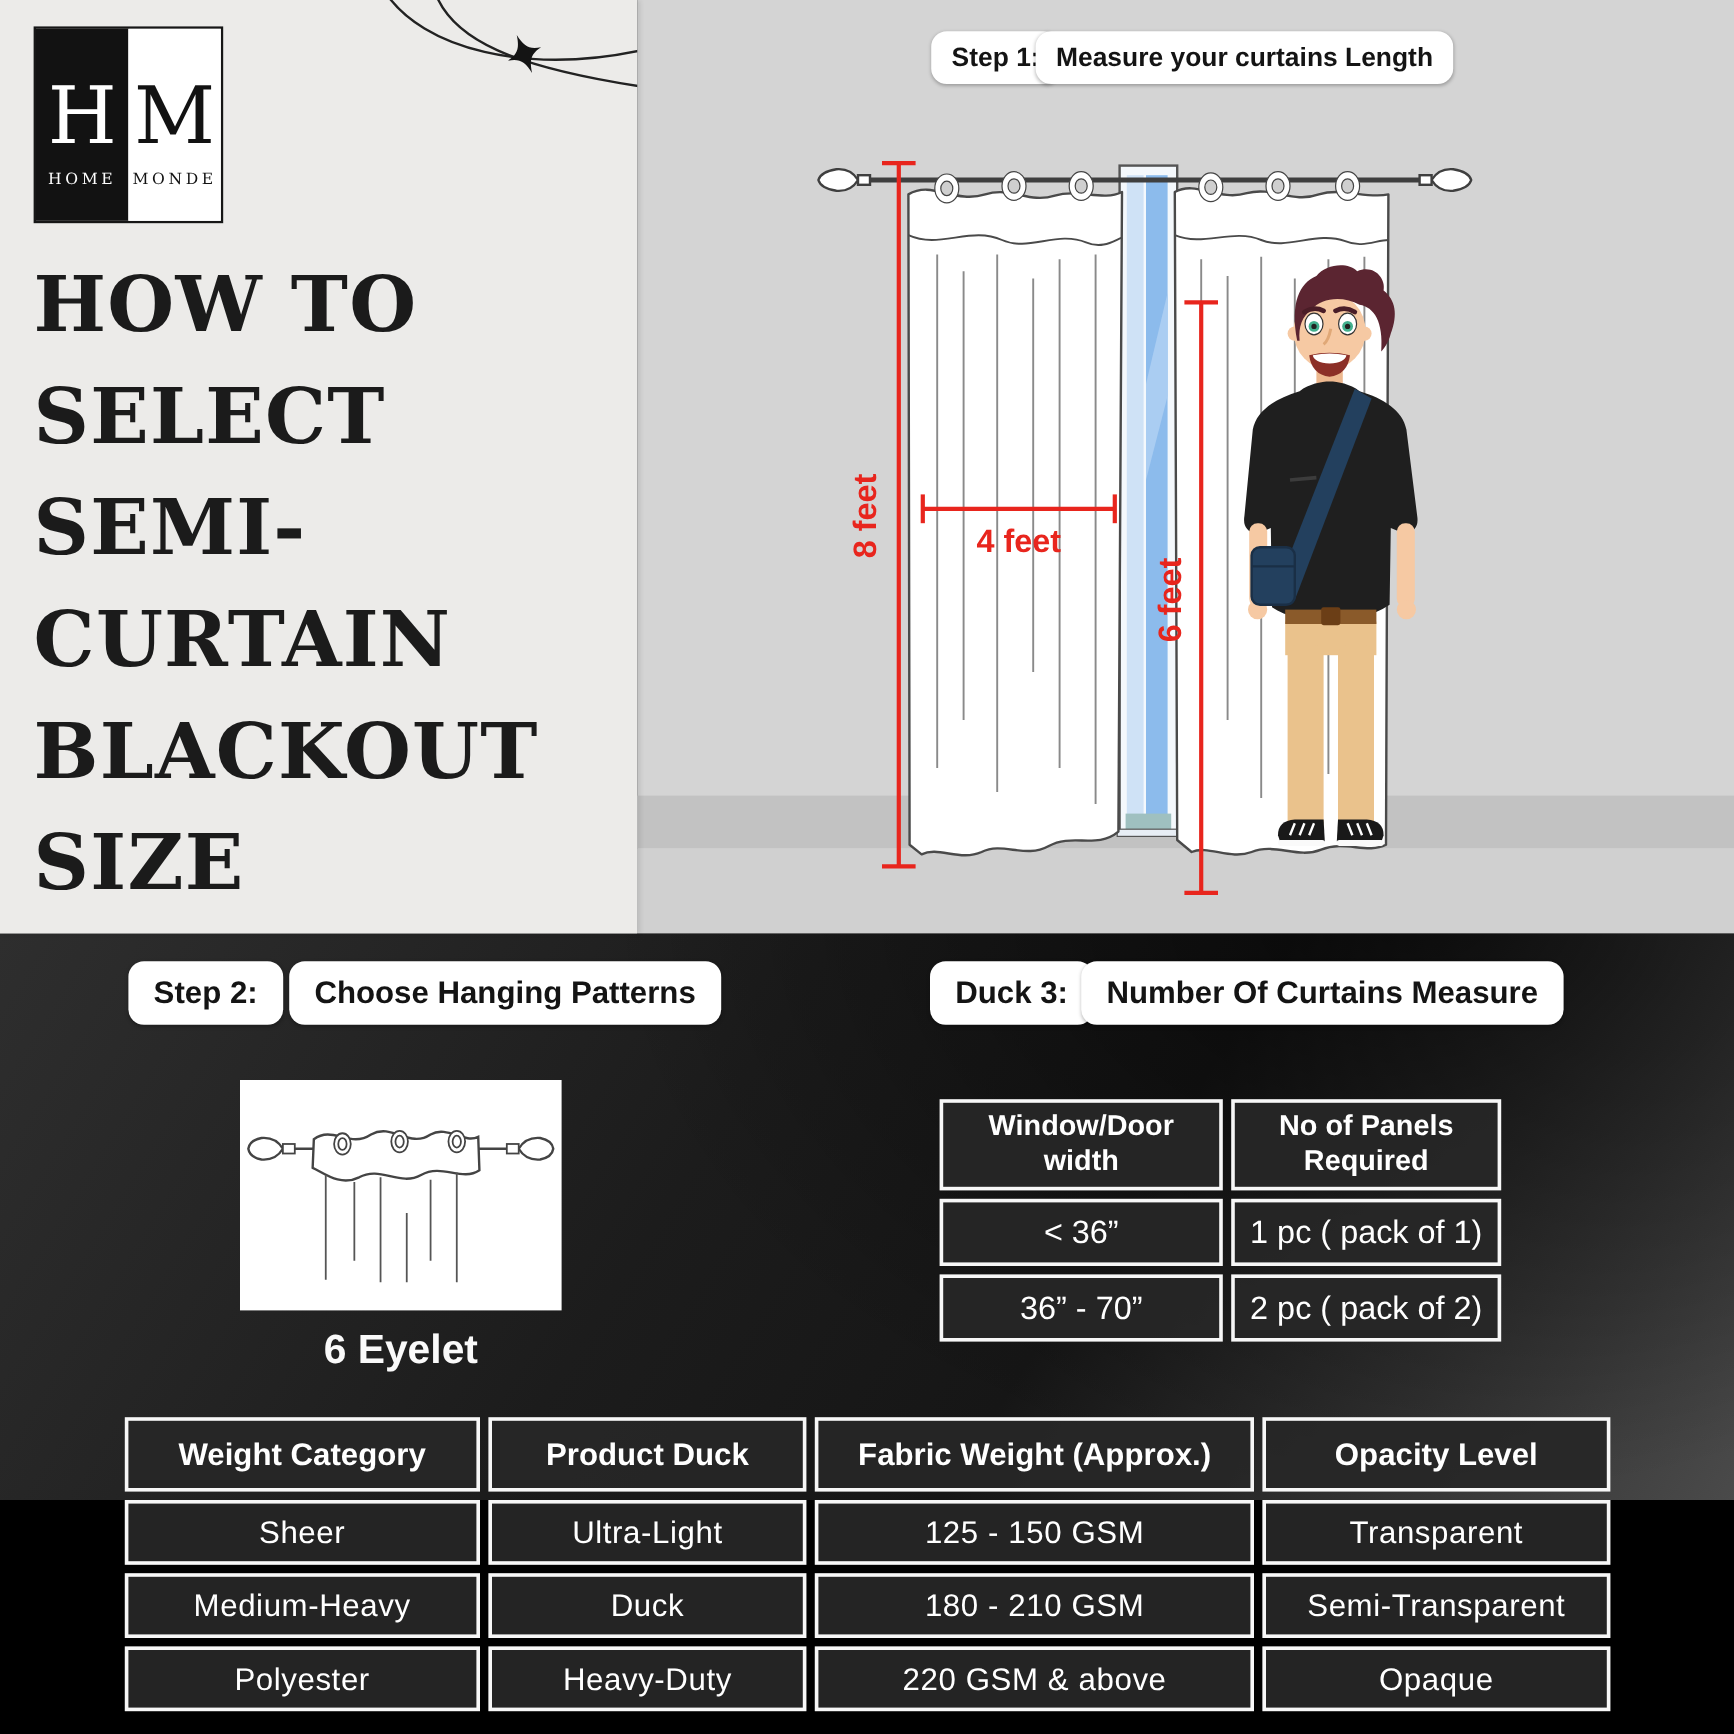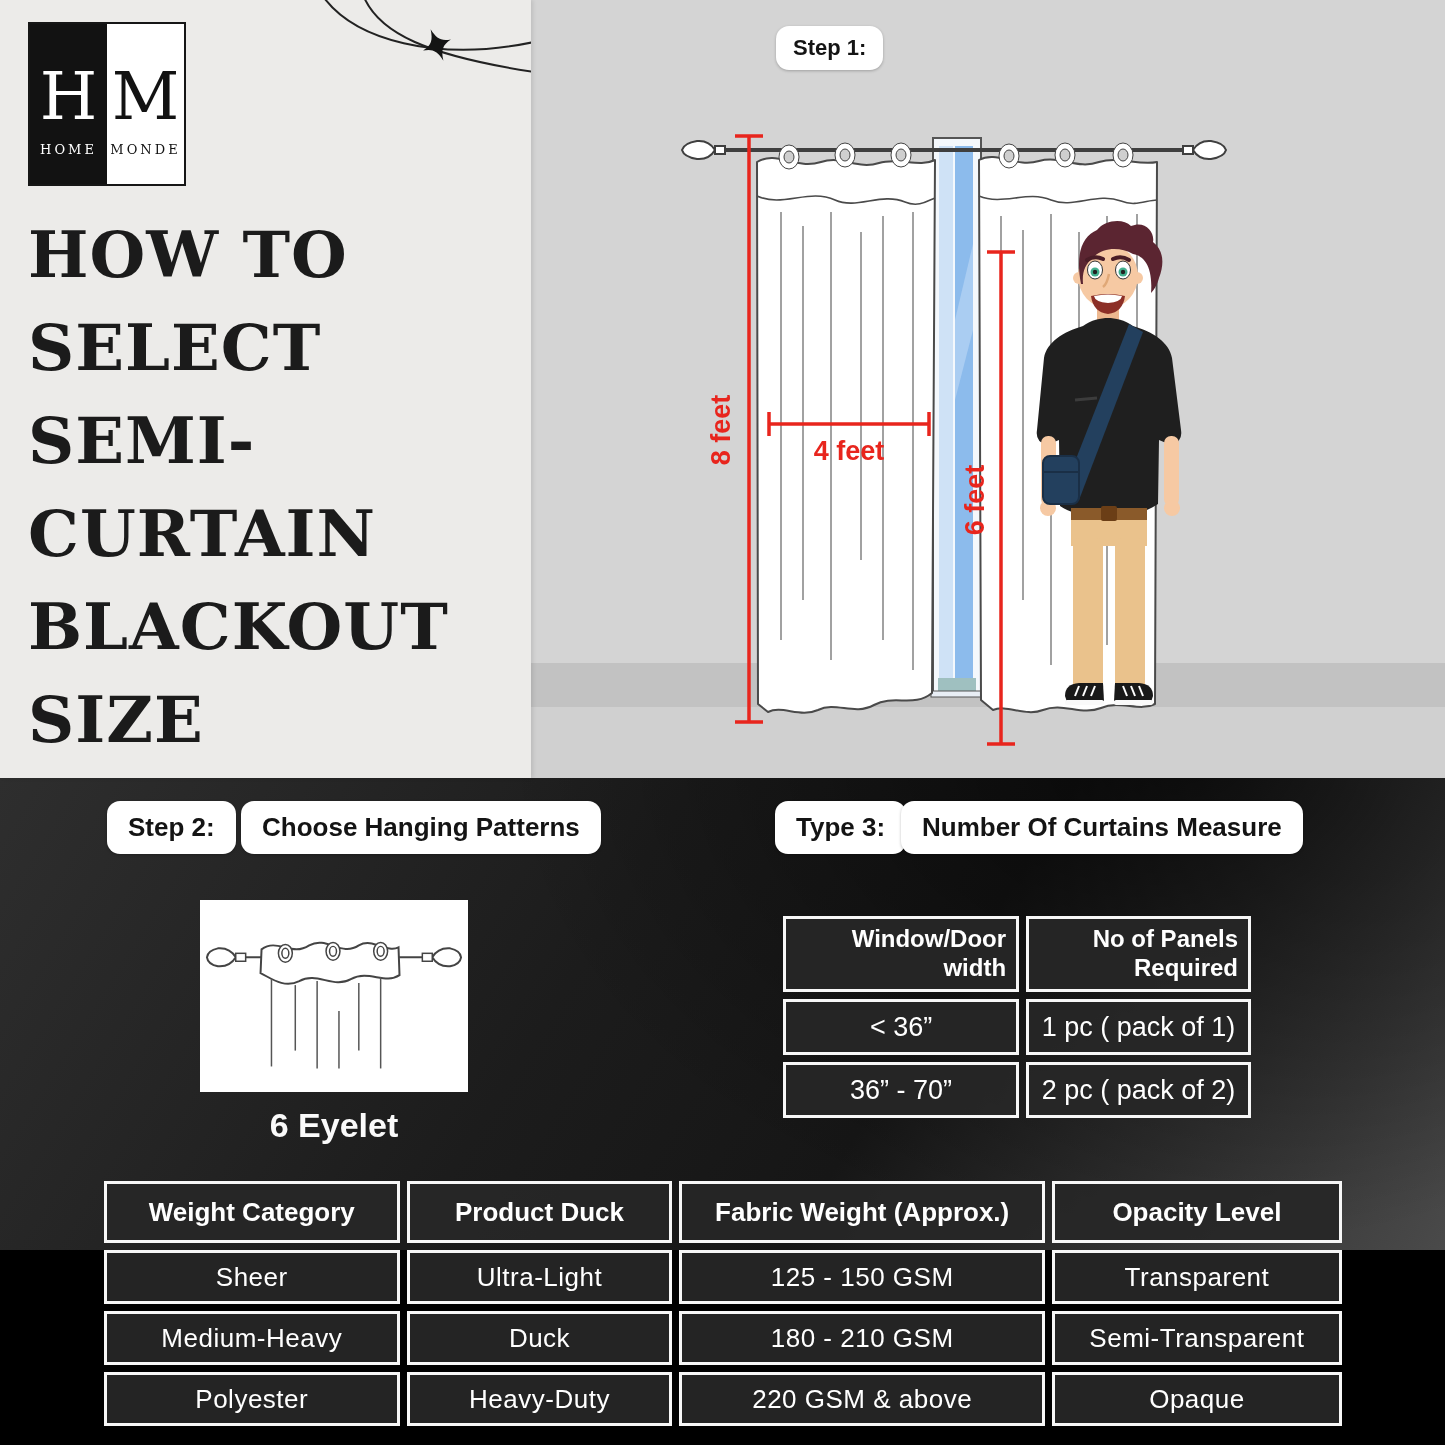--- a/index.html
+++ b/index.html
@@ -38,21 +38,21 @@
   }
 
   .eyelet-card { position:absolute; left:200px; top:122px; width:268px; height:192px; background:#ffffff; }
   .eyelet-caption { position:absolute; left:200px; top:328px; width:268px; text-align:center; color:#fafafa; font-size:34px; font-weight:bold; }
 
   .grid-table { position:absolute; display:grid; gap:7px; }
   .cell { border:3px solid #f7f7f7; background:rgba(39,39,39,0.93); color:#fff; display:flex; align-items:center; justify-content:center; text-align:center; padding:2px 10px; }
   .cell.hdr { font-weight:bold; }
 
   #panels-table { left:783px; top:138px; width:468px; grid-template-columns:1.05fr 1fr; grid-template-rows:76px 56px 56px; }
-  #panels-table .hdr { font-size:24px; line-height:1.2;text-align:right; }
+  #panels-table .hdr { font-size:24px; line-height:1.2; }
   #panels-table .dat { font-size:27px; }
 
   #fabric-table { left:104px; top:403px; width:1238px; grid-template-columns:1.1fr 0.99fr 1.36fr 1.08fr; grid-template-rows:62px 54px 54px 54px; }
   #fabric-table .hdr { font-size:26px; }
   #fabric-table .dat { font-size:26px; letter-spacing:0.5px; }
 </style>
 </head>
 <body>
 
 <div class="top">
@@ -83,20 +83,21 @@
       <div class="title-line">SELECT</div>
       <div class="title-line">SEMI-</div>
       <div class="title-line">CURTAIN</div>
       <div class="title-line">BLACKOUT</div>
       <div class="title-line">SIZE</div>
     </div>
   </div>
 
   <div class="right-panel">
     <div class="pill pill-s1" style="left:245px;">Step 1:</div>
+    <div class="pill pill-s1" style="left:332px;">Measure your curtains Length</div>
 
     <svg width="914" height="778" viewBox="0 0 914 778" style="position:absolute;left:0;top:0;">
 
       <rect x="0" y="663" width="914" height="44" fill="#c2c2c2"></rect>
       <rect x="0" y="707" width="914" height="71" fill="#d0d0d0"></rect>
 
       <g>
         <rect x="402" y="138" width="48" height="558" fill="#f4f8fc" stroke="#555" stroke-width="2"></rect>
         <rect x="408" y="146" width="14" height="540" fill="#cfe2f6"></rect>
         <rect x="424" y="146" width="18" height="540" fill="#8cbbec"></rect>
@@ -216,21 +217,21 @@
       </g>
     </svg>
   </div>
 </div>
 
 <div class="bottom">
 
   <div class="pill pill-b" style="left:107px;">Step 2:</div>
   <div class="pill pill-b" style="left:241px;">Choose Hanging Patterns</div>
 
-  <div class="pill pill-b" style="left:775px;">Type 3:</div>
+  <div class="pill pill-b" style="left:775px;">Duck 3:</div>
   <div class="pill pill-b" style="left:901px;">Number Of Curtains Measure</div>
 
   <div class="eyelet-card">
     <svg width="268" height="192" viewBox="0 0 270 190">
       <line x1="18" y1="56" x2="252" y2="56" stroke="#444" stroke-width="2"></line>
       <path d="M 36,56 Q 30,46 18,47 Q 8,49 7,56 Q 8,63 18,65 Q 30,66 36,56 Z" fill="#fff" stroke="#444" stroke-width="2"></path>
       <rect x="36" y="52" width="10" height="8" fill="#fff" stroke="#444" stroke-width="1.5"></rect>
       <path d="M 234,56 Q 240,46 252,47 Q 262,49 263,56 Q 262,63 252,65 Q 240,66 234,56 Z" fill="#fff" stroke="#444" stroke-width="2"></path>
       <rect x="224" y="52" width="10" height="8" fill="#fff" stroke="#444" stroke-width="1.5"></rect>
       <path d="M 62,48 C 78,36 92,56 110,44 C 128,34 142,56 160,44 C 174,36 188,52 200,46 L 201,74 C 186,84 170,68 152,78 C 134,88 118,70 100,80 C 84,88 70,76 61,72 Z" fill="#fff" stroke="#444" stroke-width="2"></path>

